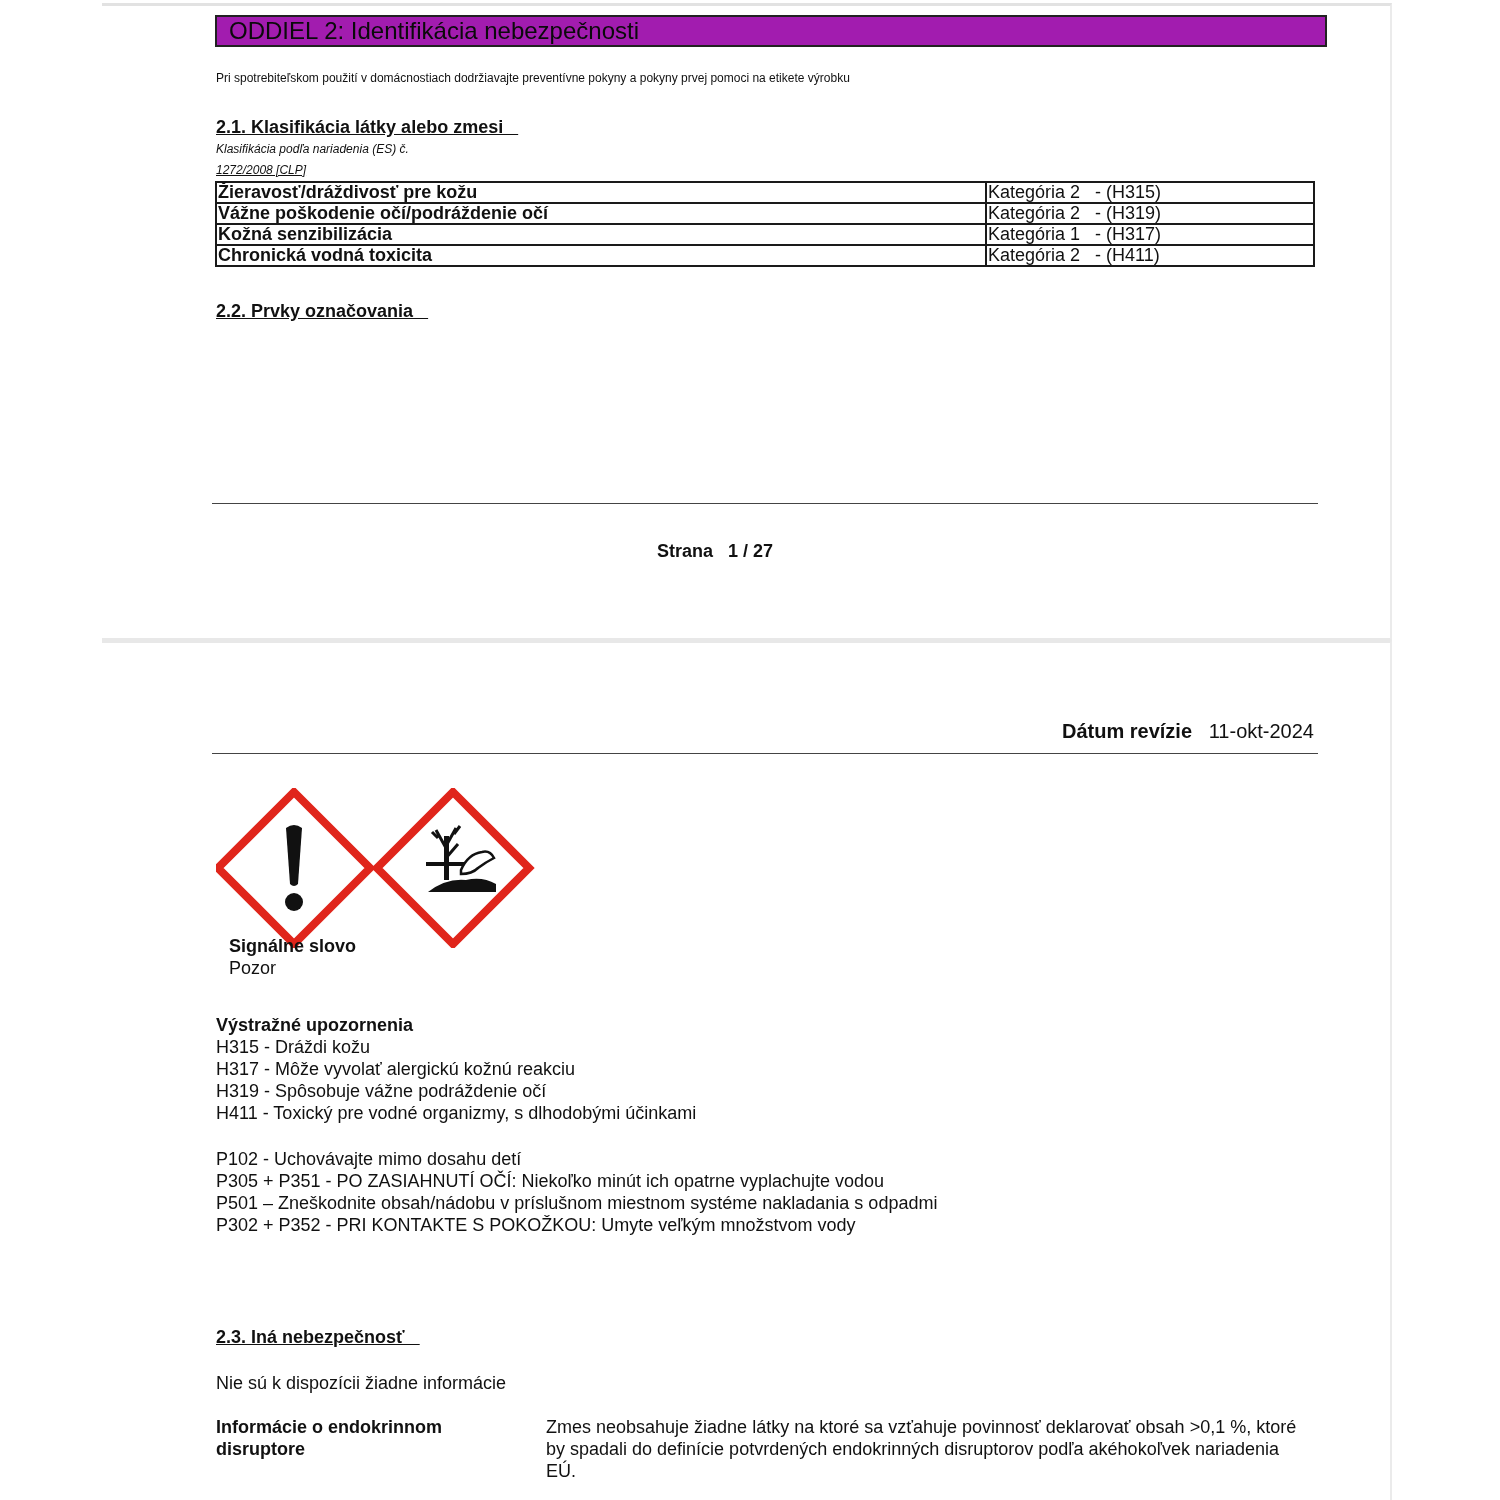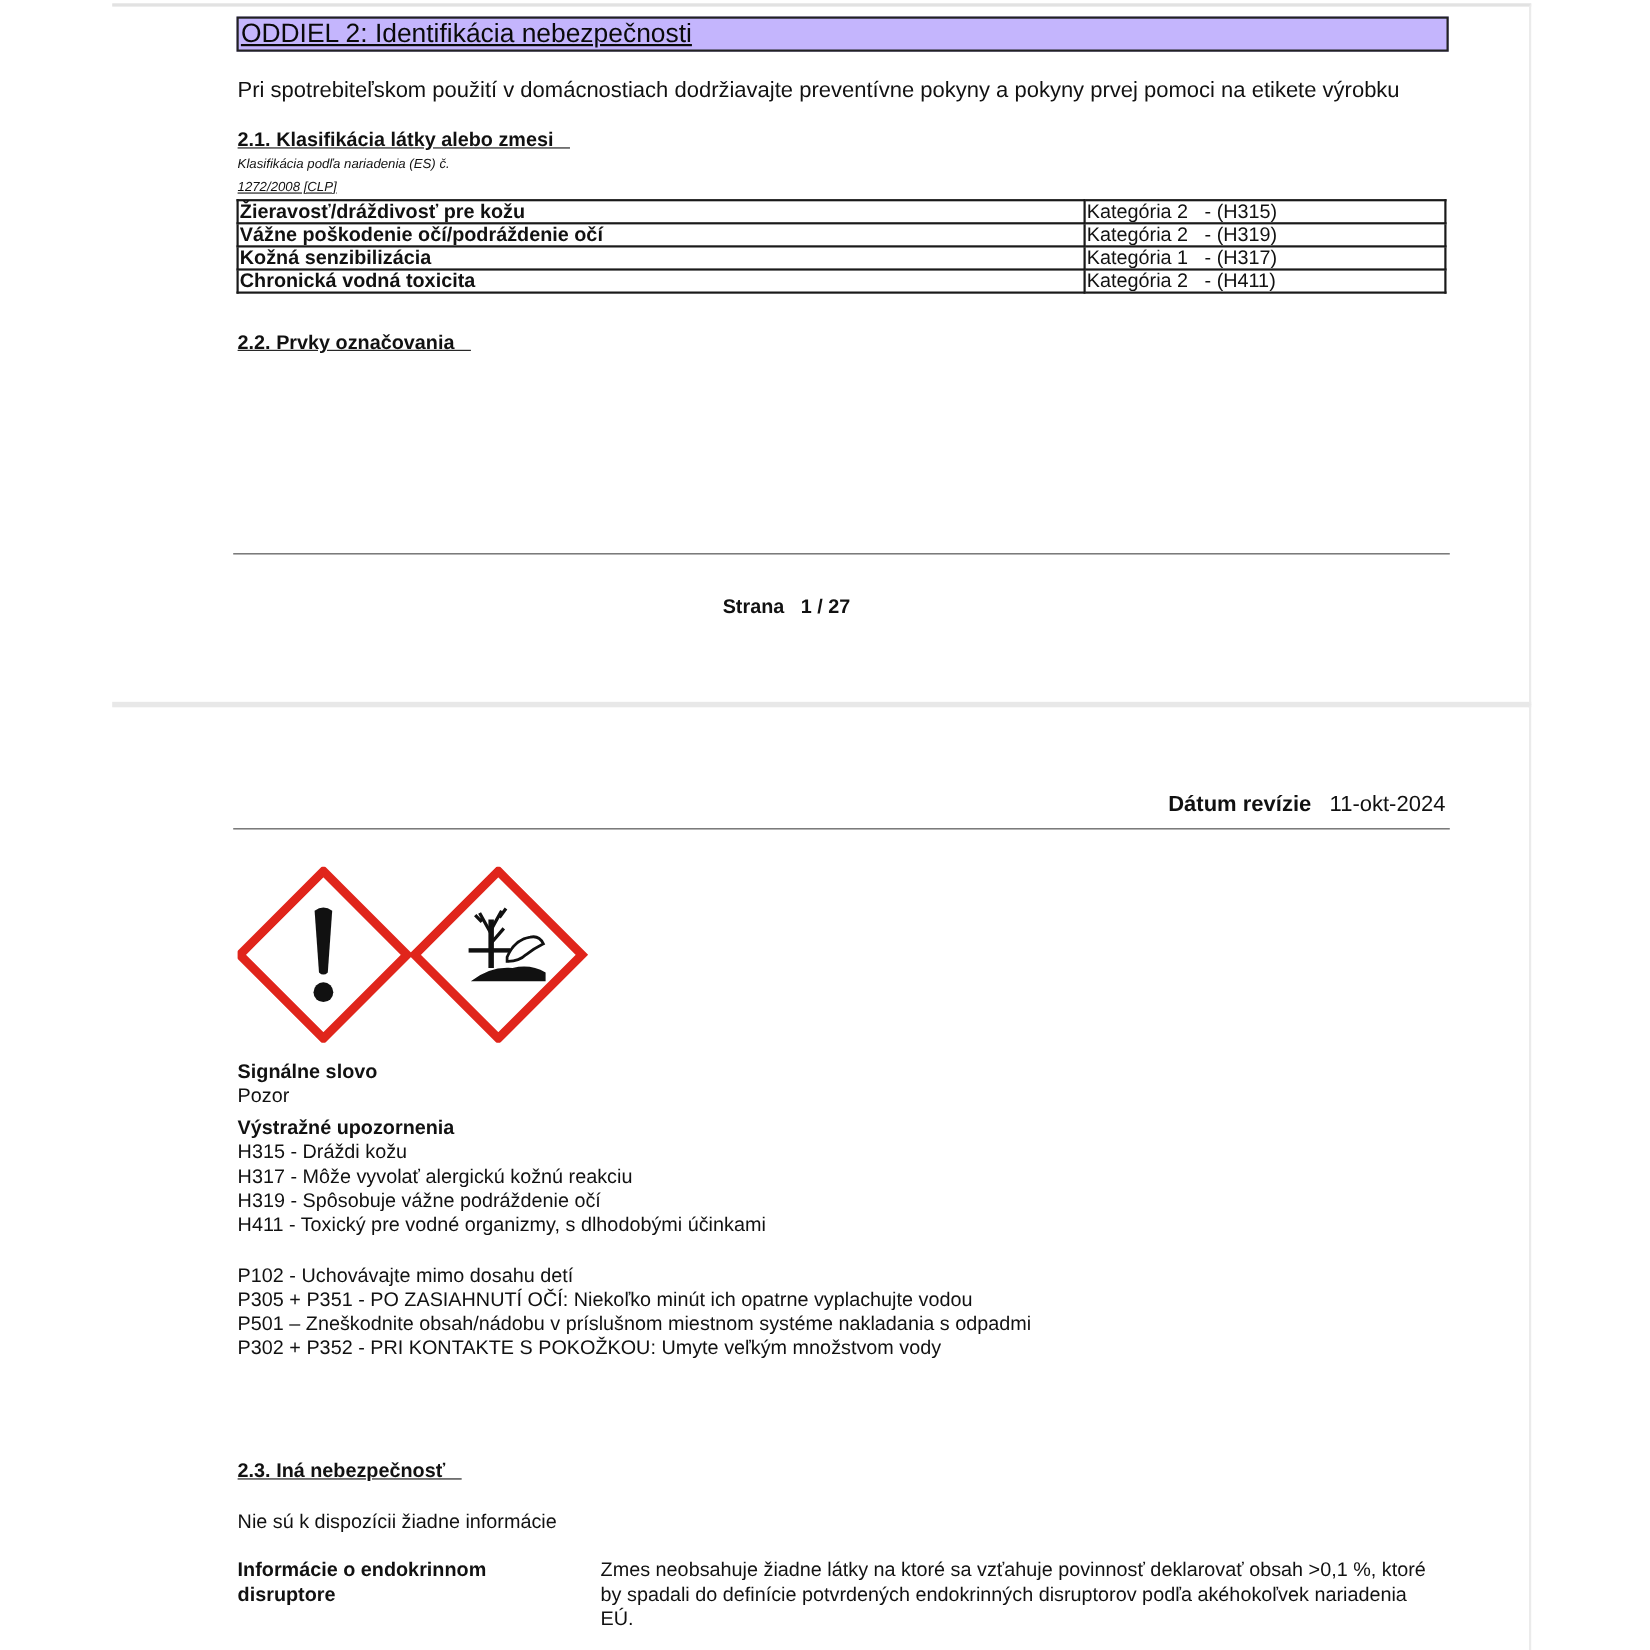--- a/index.html
+++ b/index.html
@@ -14,26 +14,25 @@
     position: absolute;
     left: 102px; width: 1288px;
     background: #ffffff;
     border-right: 2px solid #ebebeb;
   }
   .page1 { top: 3px; height: 632px; border-top: 3px solid #e2e2e2; border-bottom: 3px solid #e8e8e8; }
   .page2 { top: 640px; height: 880px; border-top: 3px solid #e8e8e8; }
 
   .section-title {
     position: absolute; left: 113px; top: 9px; width: 1096px; height: 28px;
-    background: #c4b5fd; border: 2px solid #222;
-    font-size: 24px; line-height: 28px; padding-left: 2px; box-sizing: content-box;
+    background: #a21caf; border: 2px solid #222;
+    font-size: 24px; line-height: 28px; padding-left: 12px; box-sizing: content-box;
     color: #0a0a0a;
-    text-decoration: underline;
   }
-  .intro { position: absolute; left: 114px; top: 65px; font-size: 20px; }
+  .intro { position: absolute; left: 114px; top: 65px; font-size: 12px; }
   .sub-heading {
     position: absolute; left: 114px; font-size: 18px; font-weight: bold;
     text-decoration: underline; white-space: pre;
   }
   .italic-bold { position: absolute; left: 114px; font-size: 12px; font-weight: normal; font-style: italic; line-height: 21px; }
   .italic-bold .u { text-decoration: underline; }
 
   table.classif {
     position: absolute; left: 113px; top: 175px; width: 1100px;
     border-collapse: collapse; font-size: 18px; border-radius: 30px;
@@ -115,21 +114,21 @@
         <polygon points="237,4 313,80 237,156 161,80" fill="#fff" stroke="#e0251b" stroke-width="8"></polygon>
         <path d="M228,48 L228,92 L233,92 L233,48 Z" fill="#111"></path>
         <path d="M230,60 L220,42 M230,58 L240,40 M230,70 L242,56 M222,50 L216,44 M238,46 L244,38" stroke="#111" stroke-width="3" fill="none"></path>
         <rect x="210" y="74" width="38" height="4" fill="#111"></rect>
         <path d="M245,82 Q252,66 266,64 Q274,62 278,70 Q270,74 262,80 Q256,86 245,86 Z" fill="#fff" stroke="#111" stroke-width="2.5"></path>
         <path d="M212,104 Q230,90 250,92 Q266,88 280,96 L280,104 Z" fill="#111"></path>
       </g>
     </svg>
   </div>
 
-  <div class="block" style="top:320px;">
+  <div class="block" style="top:292px;margin-left:13px;">
     <div class="h">Signálne slovo</div>
     <div>Pozor</div>
   </div>
 
   <div class="block" style="top:371px;">
     <div class="h" style="margin-bottom:0;">Výstražné upozornenia</div>
     <div id="h-list">
         <div>H315 - Dráždi kožu</div>
         <div>H317 - Môže vyvolať alergickú kožnú reakciu</div>
         <div>H319 - Spôsobuje vážne podráždenie očí</div>

